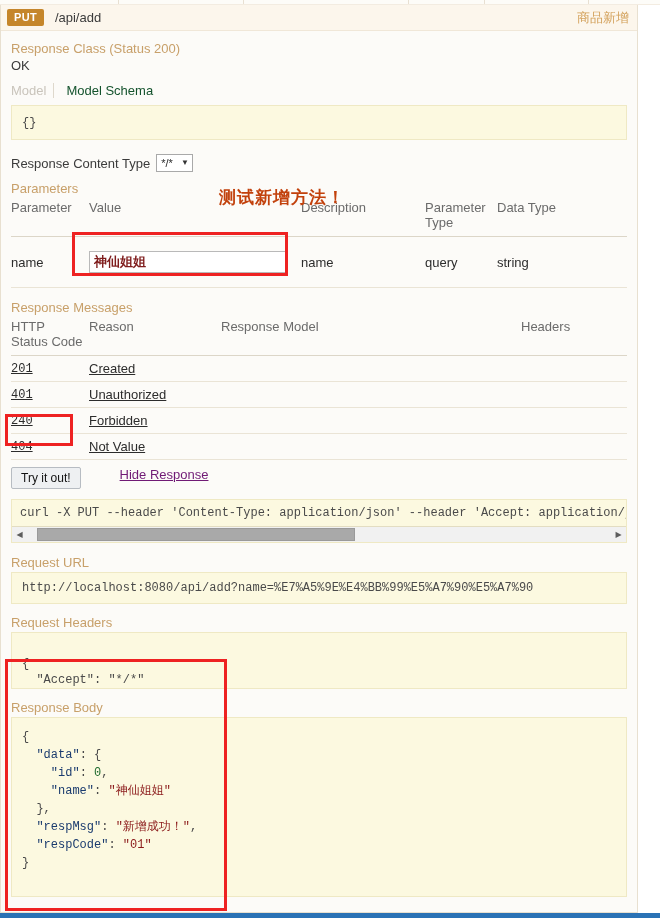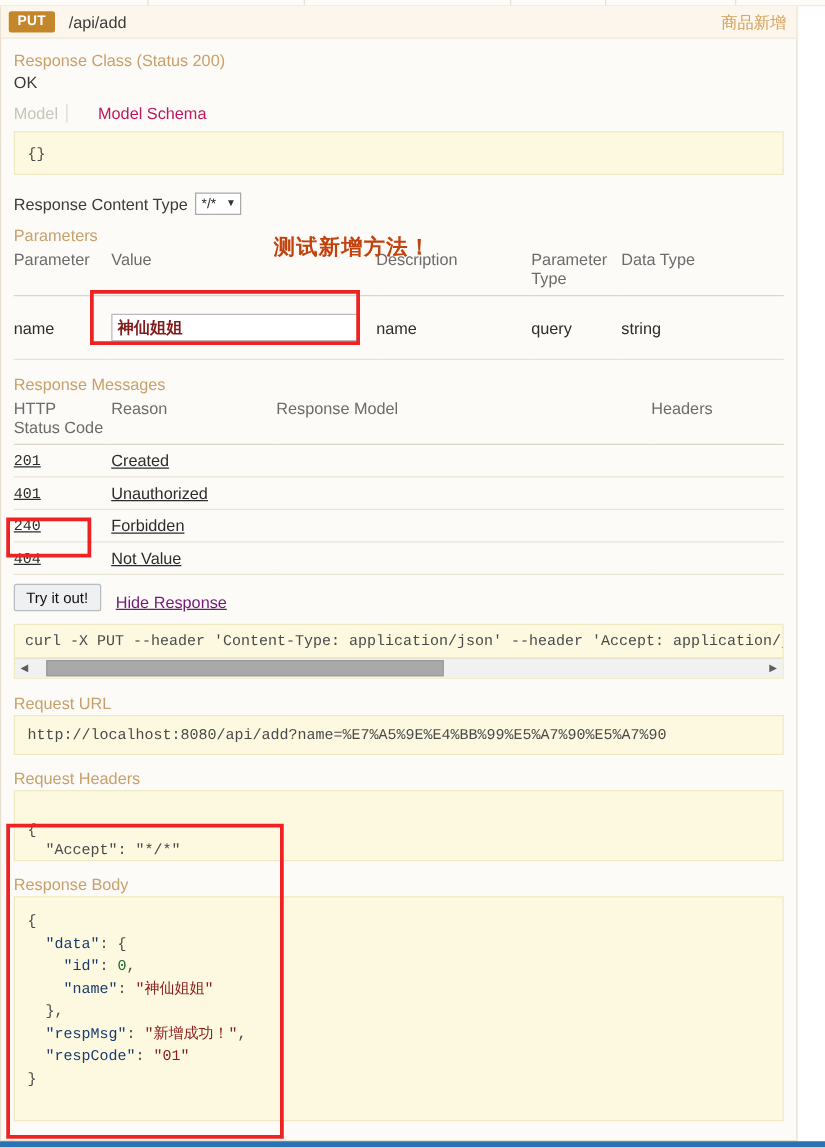--- a/index.html
+++ b/index.html
@@ -102,23 +102,23 @@
     display: flex;
     align-items: center;
     font-size: 13px;
     margin-bottom: 7px;
   }
   .model-tabs .tab {
     color: #c9c4bb;
     padding-right: 7px;
   }
   .model-tabs .tab.active {
-    color: #be185d;
+    color: #14532d;
     border-left: 1px solid #ded8cc;
-    padding-left: 24px;
+    padding-left: 12px;
   }
 
   
   .code-block {
     background: #fcf9e0;
     border: 1px solid #efe9c4;
     font-family: "Liberation Mono", monospace;
     font-size: 12px;
     color: #4a4a4a;
     padding: 8px 10px;
@@ -210,24 +210,25 @@
   .rm-table col.c-reason { width: 132px; }
   .rm-table col.c-model { width: 300px; }
   .rm-table col.c-headers { width: auto; }
   .rm-table th { padding-bottom: 4px; line-height: 15px; }
   .rm-table td { font-size: 13px; color: #2c2c2c; text-decoration: underline; }
   .rm-table .code-cell { font-family: "Liberation Mono", monospace; font-size: 12px; }
 
   
   .submit-row {
     display: flex;
-    align-items: flex-end;
+    align-items: flex-start;
     margin-top: 7px;
     margin-bottom: 10px;
     position: relative;
+    gap: 27px;
   }
   .btn-submit {
     font-family: "Liberation Sans", sans-serif;
     font-size: 12px;
     color: #111;
     background: #eef0f2;
     border: 1px solid #b7bcc2;
     border-radius: 2px;
     padding: 3px 9px;
     cursor: pointer;

